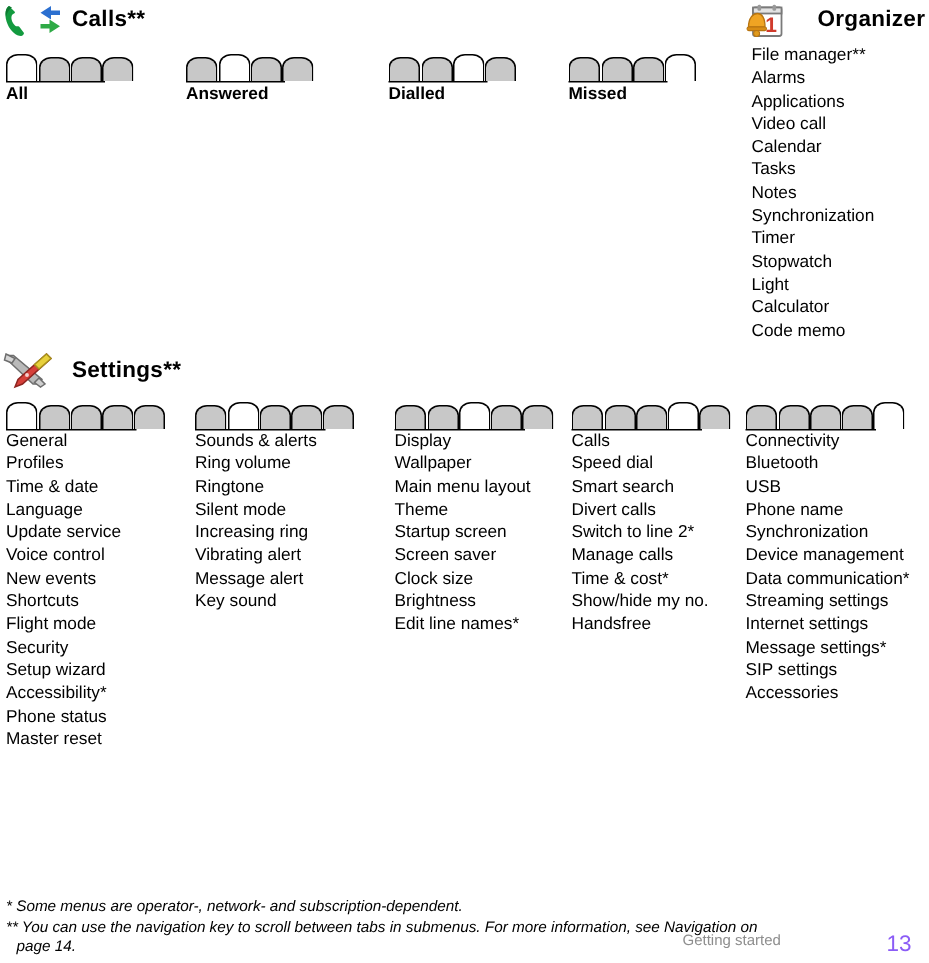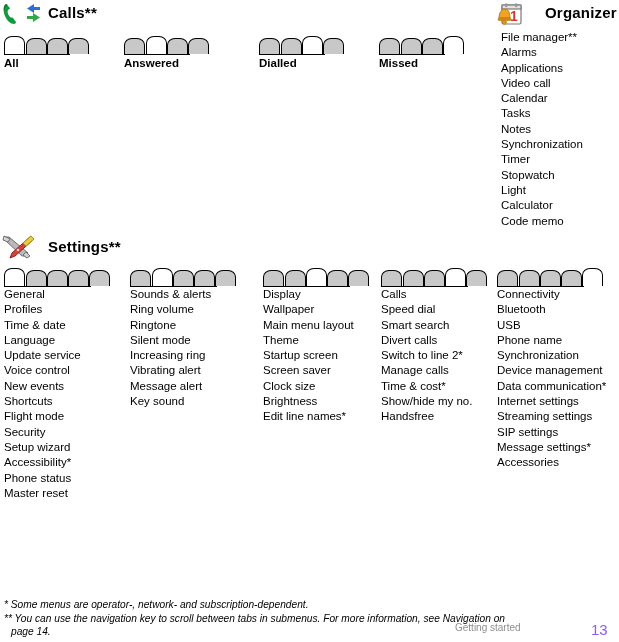--- a/index.html
+++ b/index.html
@@ -304,24 +304,24 @@
 </div>
 
 <div class="abs menu-col" style="left:497px; top:287px;">
   <div class="head">Connectivity</div>
   <div class="menu-item">Bluetooth</div>
   <div class="menu-item">USB</div>
   <div class="menu-item">Phone name</div>
   <div class="menu-item">Synchronization</div>
   <div class="menu-item">Device management</div>
   <div class="menu-item">Data communication*</div>
+  <div class="menu-item">Streaming settings</div>
   <div class="menu-item">Internet settings</div>
-  <div class="menu-item">Streaming settings</div>
+  <div class="menu-item">Message settings*</div>
   <div class="menu-item">SIP settings</div>
-  <div class="menu-item">Message settings*</div>
   <div class="menu-item">Accessories</div>
 </div>
 
 <div class="abs footnotes" style="left:4px; top:550px; width:611px;">
   <div>* Some menus are operator-, network- and subscription-dependent.</div>
   <div>** You can use the navigation key to scroll between tabs in submenus. For more information, see Navigation on</div>
   <div class="indent">page 14.</div>
 </div>
 
 <div class="abs footer-label" style="left:455px; top:622px;">Getting started</div>

